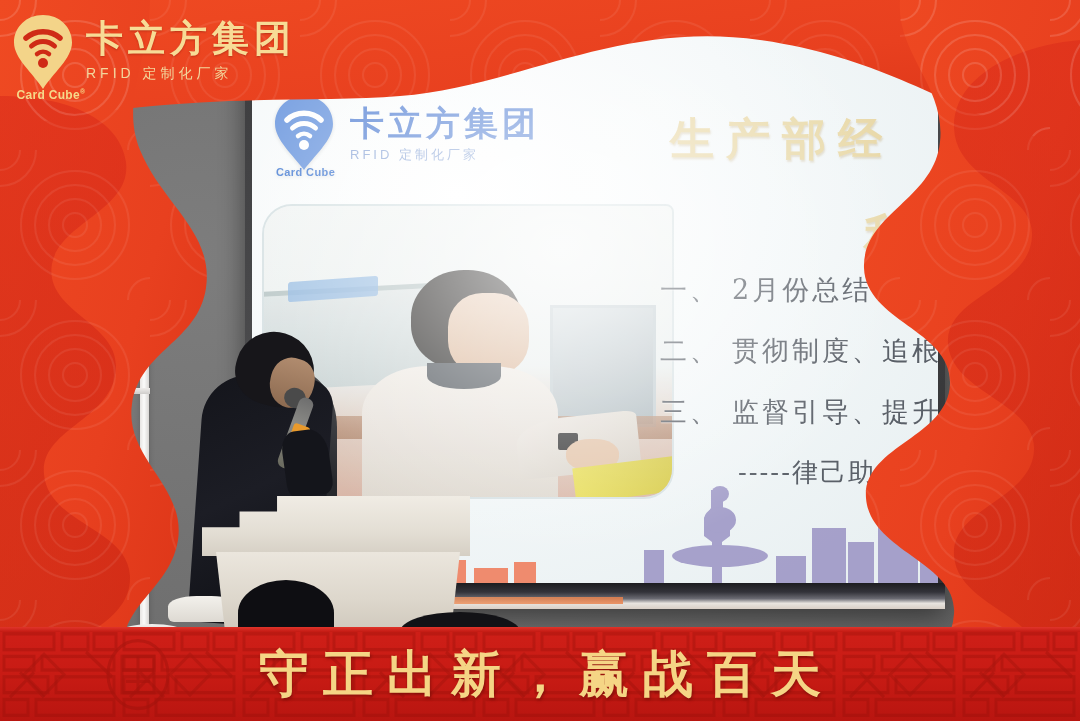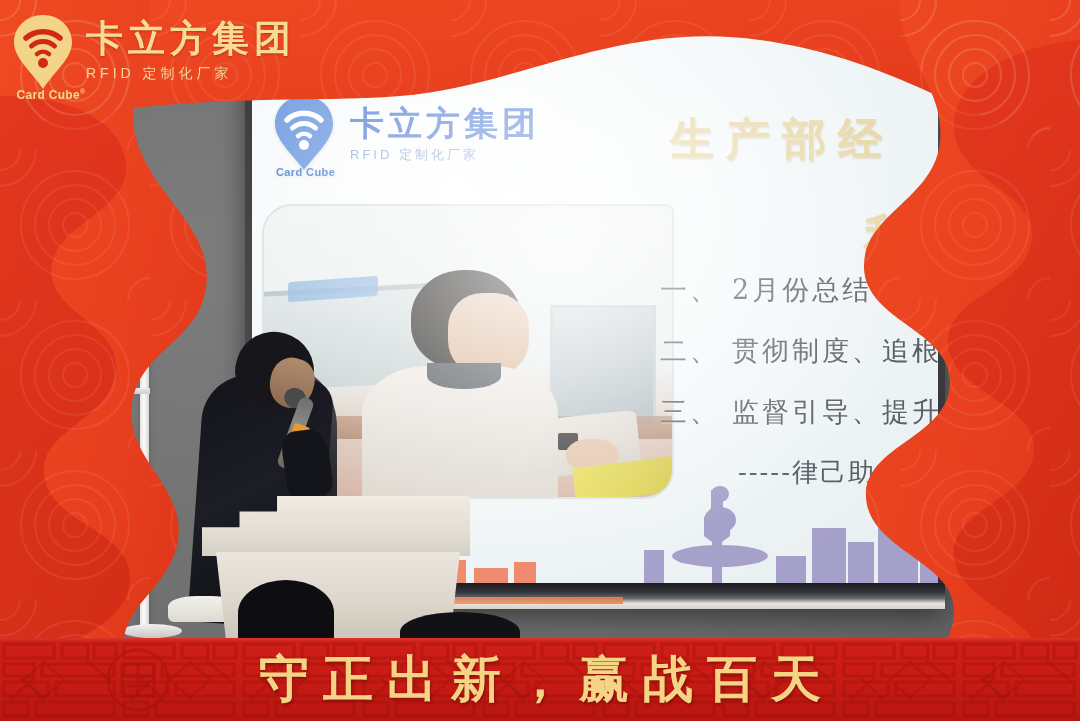--- a/index.html
+++ b/index.html
@@ -292,21 +292,21 @@
     font-family:"DejaVu Sans","Liberation Sans",sans-serif;
     text-shadow:0 1px 2px rgba(120,20,10,.4);
   }
   .brand-sub{
     margin-top:9px; font-size:14px; color:#f2d69c; letter-spacing:4px;
     font-weight:500;
   }
 
   
   .banner{
-    position:absolute; left:0; bottom:0; width:100%; height:83px; z-index:45;
+    position:absolute; left:0; bottom:0; width:100%; height:94px; z-index:45;
     background:linear-gradient(180deg,#cf1f18 0%,#c81b14 50%,#b81510 100%);
     overflow:hidden;
   }
   .banner-pattern{ position:absolute; inset:0; opacity:.55; }
   .banner-pattern svg{ width:100%; height:100%; display:block; }
   .banner-top-edge{
     position:absolute; left:0; top:0; width:100%; height:5px;
     background:linear-gradient(180deg,#e0342a,#c31a13);
   }
   .banner-text{

